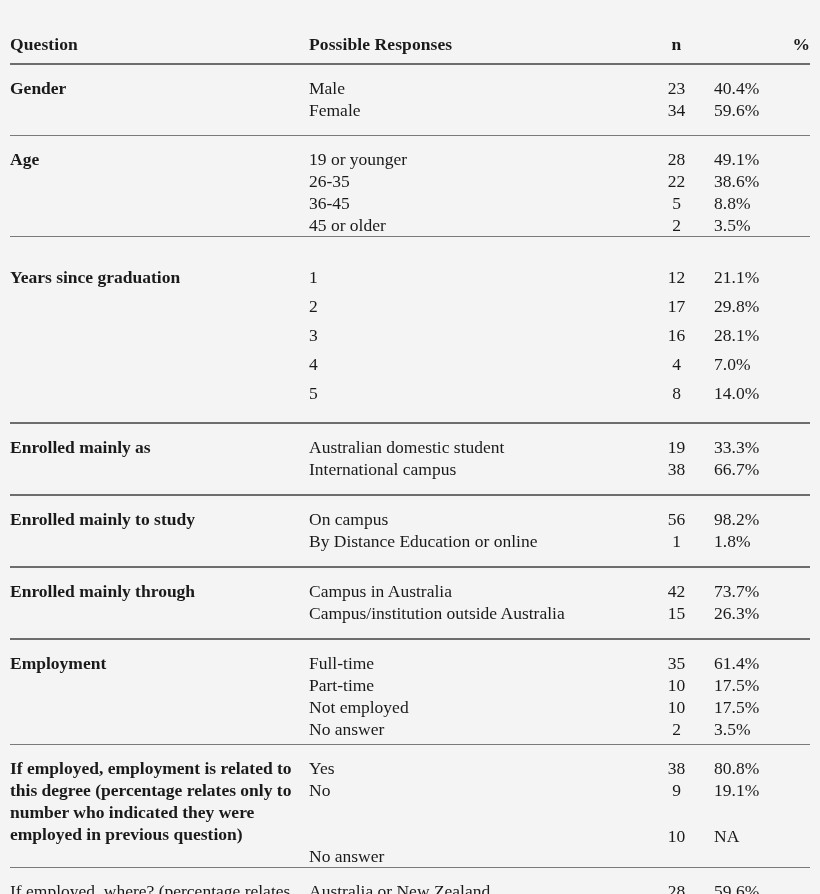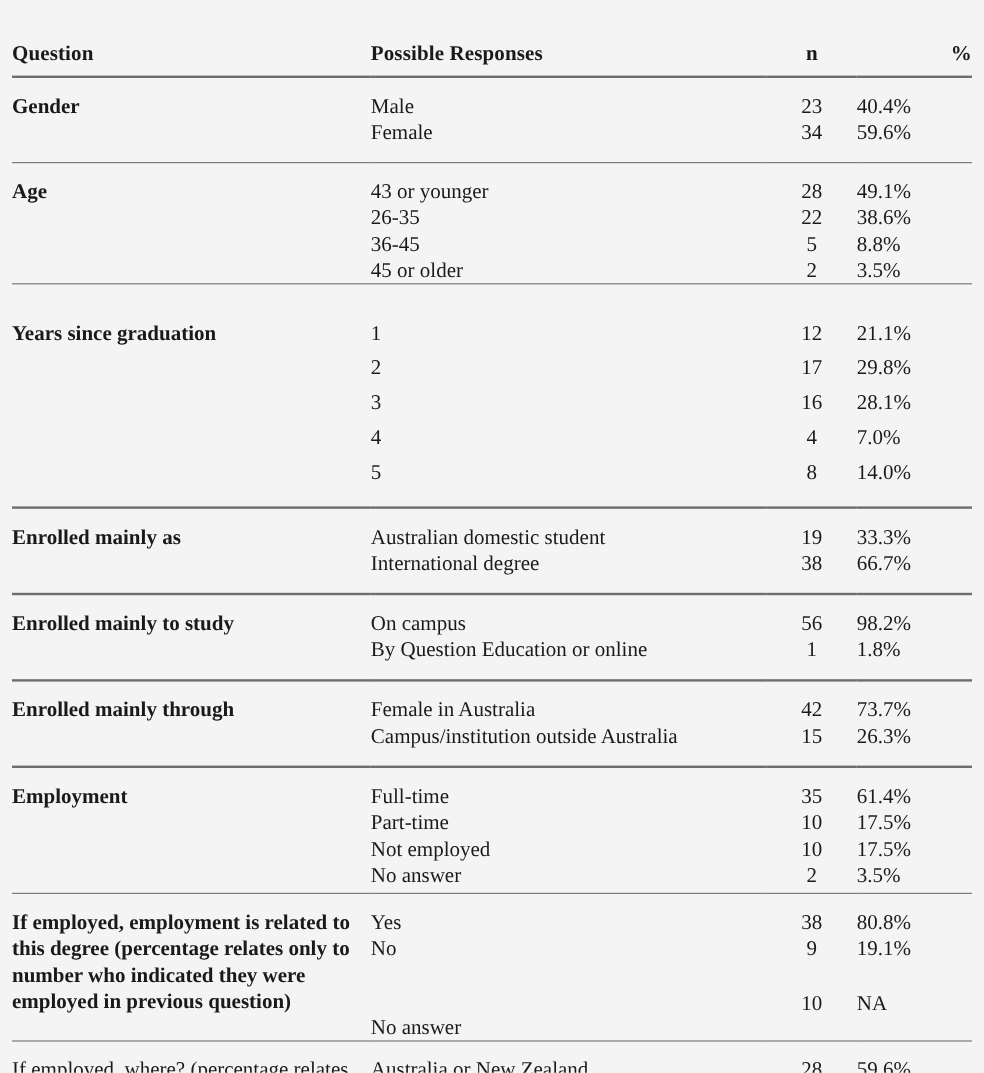--- a/index.html
+++ b/index.html
@@ -132,21 +132,21 @@
       </tr>
       <tr class="spacer-row">
           <td colspan="4"></td>
         </tr>
 
       <tr class="rule-row">
         <td class="rule-thin" colspan="4"></td>
       </tr>
       <tr class="first-line">
         <td class="q" rowspan="4">Age</td>
-        <td class="resp">43 or younger</td>
+        <td class="resp">19 or younger</td>
         <td class="num">28</td>
         <td class="pct">49.1%</td>
       </tr>
       <tr>
         <td class="resp">26-35</td>
         <td class="num">22</td>
         <td class="pct">38.6%</td>
       </tr>
       <tr>
         <td class="resp">36-45</td>
@@ -202,52 +202,52 @@
       <tr class="rule-row">
         <td class="rule-full" colspan="4"></td>
       </tr>
       <tr class="first-line">
         <td class="q" rowspan="2">Enrolled mainly as</td>
         <td class="resp">Australian domestic student</td>
         <td class="num">19</td>
         <td class="pct">33.3%</td>
       </tr>
       <tr>
-        <td class="resp">International degree</td>
+        <td class="resp">International campus</td>
         <td class="num">38</td>
         <td class="pct">66.7%</td>
       </tr>
       <tr class="spacer-row">
           <td colspan="4"></td>
         </tr>
 
       <tr class="rule-row">
         <td class="rule-full" colspan="4"></td>
       </tr>
       <tr class="first-line">
         <td class="q" rowspan="2">Enrolled mainly to study</td>
         <td class="resp">On campus</td>
         <td class="num">56</td>
         <td class="pct">98.2%</td>
       </tr>
       <tr>
-        <td class="resp">By Question Education or online</td>
+        <td class="resp">By Distance Education or online</td>
         <td class="num">1</td>
         <td class="pct">1.8%</td>
       </tr>
       <tr class="spacer-row">
           <td colspan="4"></td>
         </tr>
 
       <tr class="rule-row">
         <td class="rule-full" colspan="4"></td>
       </tr>
       <tr class="first-line">
         <td class="q" rowspan="2">Enrolled mainly through</td>
-        <td class="resp">Female in Australia</td>
+        <td class="resp">Campus in Australia</td>
         <td class="num">42</td>
         <td class="pct">73.7%</td>
       </tr>
       <tr>
         <td class="resp">Campus/institution outside Australia</td>
         <td class="num">15</td>
         <td class="pct">26.3%</td>
       </tr>
       <tr class="spacer-row">
           <td colspan="4"></td>

